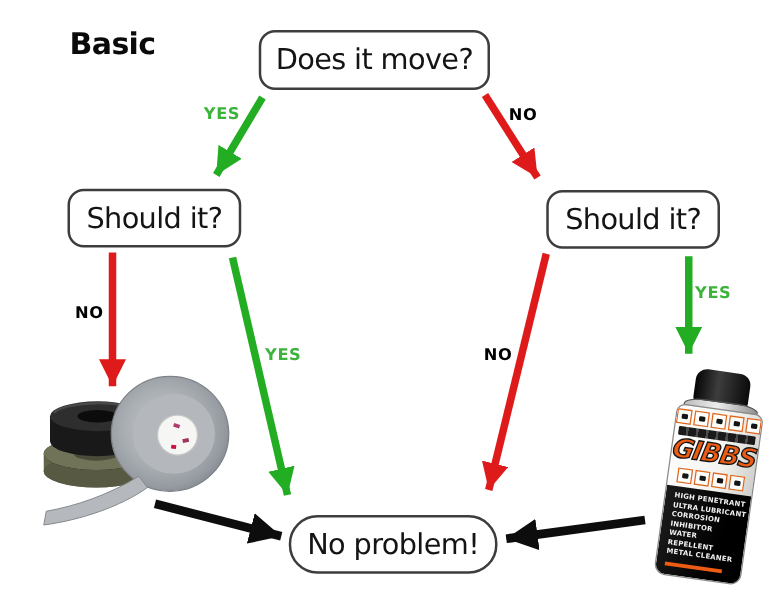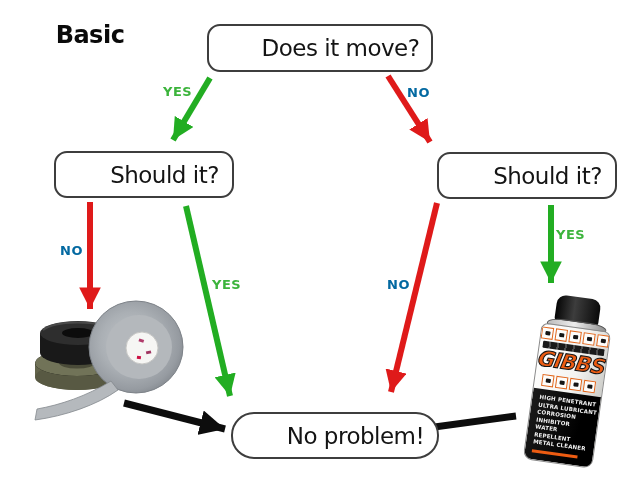--- a/index.html
+++ b/index.html
@@ -4,36 +4,36 @@
 <style>
   html,body{margin:0;padding:0;background:#fff;}
   #stage{
     position:relative;width:625px;height:479px;background:#ffffff;
     font-family:"DejaVu Sans","Liberation Sans",sans-serif;overflow:hidden;
   }
   
   .node{
     position:absolute;display:flex;align-items:center;justify-content:center;
     background:#fff;border:2.5px solid #3d3d3d;border-radius:13px;
-    color:#141414;font-size:23px;letter-spacing:-0.5px;white-space:nowrap;padding-left:41px;
+    color:#141414;font-size:23px;letter-spacing:-0.5px;white-space:nowrap;
   }
   .node-top{left:207px;top:24px;width:181px;height:44px;}
   .node-left{left:54px;top:151px;width:135px;height:43px;}
   .node-right{left:437px;top:152px;width:135px;height:43px;}
   .node-bottom{left:231px;top:412px;width:163px;height:43px;border-radius:23px;}
   
   .title{
     position:absolute;left:15px;top:20px;width:150px;text-align:center;
     font-weight:bold;font-size:24px;line-height:31px;color:#0a0a0a;
     letter-spacing:-0.5px;
   }
   
   .edge-label{position:absolute;font-size:13px;font-weight:bold;letter-spacing:0.5px;text-align:right;}
   .lbl-yes{color:#3cb43c;}
-  .lbl-no{color:#0369a1;}
+  .lbl-no{color:#000000;}
   .lbl-top-yes{left:163px;top:84px;}
   .lbl-top-no{left:407px;top:85px;}
   .lbl-left-no{left:60px;top:243px;}
   .lbl-left-yes{left:212px;top:277px;}
   .lbl-right-no{left:387px;top:277px;}
   .lbl-right-yes{left:556px;top:227px;}
   
   #arrows{position:absolute;left:0;top:0;width:625px;height:479px;}
   
   #tape{position:absolute;left:15px;top:297px;width:185px;height:140px;}

